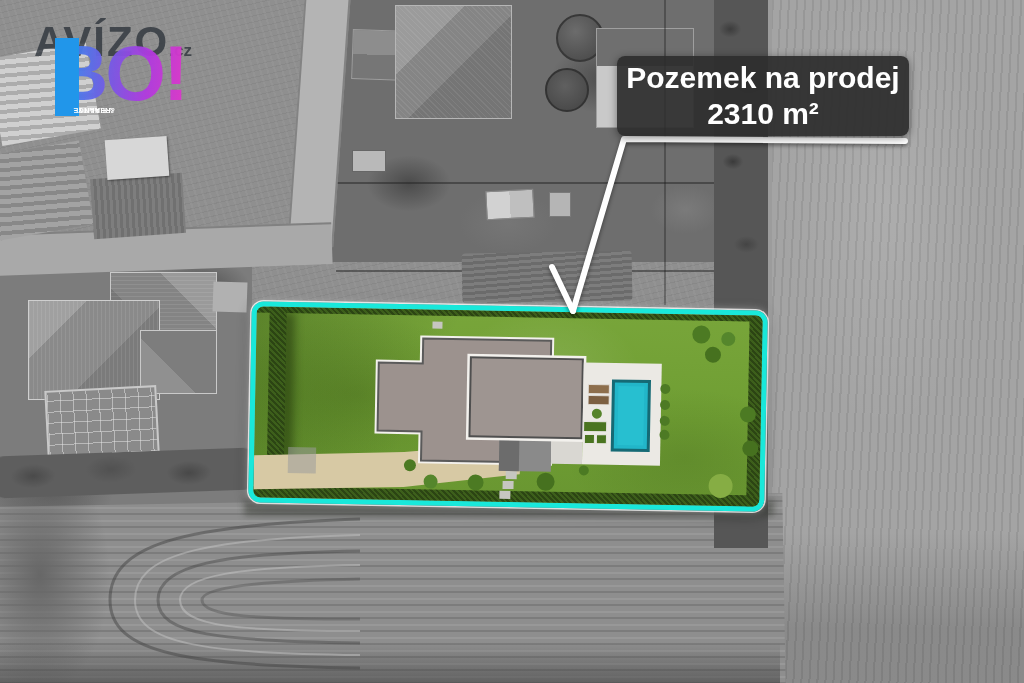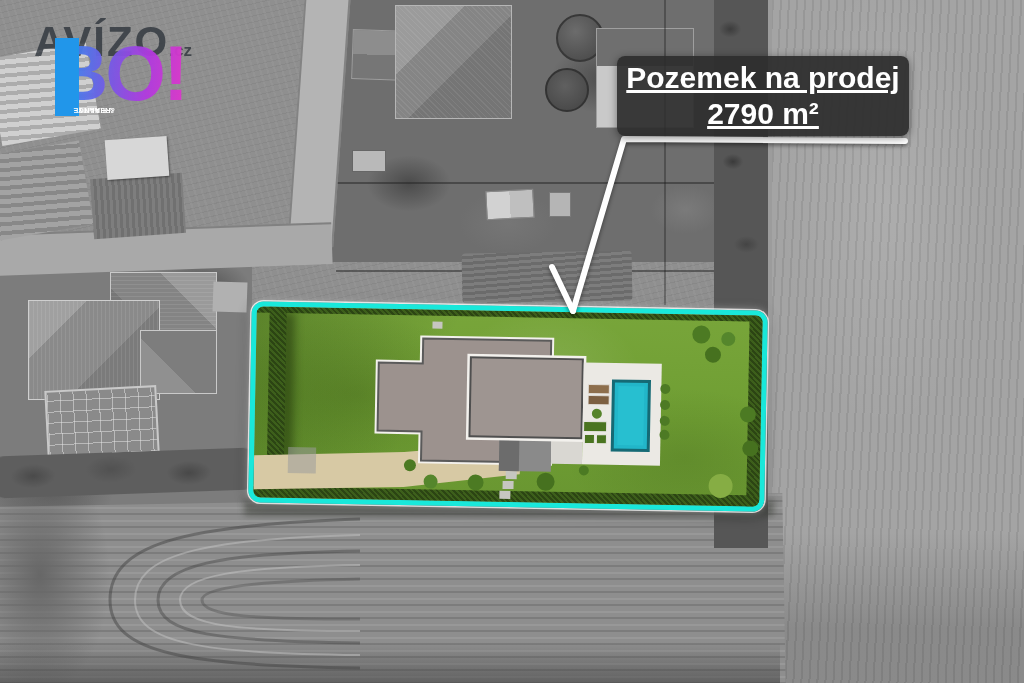--- a/index.html
+++ b/index.html
@@ -144,21 +144,20 @@
   svg.plot-svg{position:absolute;inset:0;width:506px;height:191px;}
   
   svg.arrow{left:0;top:0;width:1024px;height:683px;z-index:8;pointer-events:none;
     filter:drop-shadow(0 2px 2px rgba(0,0,0,.45));}
   .callout{
     left:617px;top:56px;width:292px;height:80px;z-index:9;
     background:rgba(45,45,45,.92);border-radius:8px;
     display:flex;flex-direction:column;align-items:center;justify-content:center;
     color:#fff;font-weight:bold;line-height:1.2;
     box-shadow:0 2px 8px rgba(0,0,0,.45);
-    text-decoration:underline;
   }
   .callout .l1{font-size:30px;}
   .callout .l2{font-size:30px;}
   
   .logo{left:34px;top:18px;width:230px;height:110px;z-index:9;}
   .logo .brand{
     position:absolute;left:0;top:0;font-size:42px;font-weight:800;letter-spacing:2px;
     color:rgba(44,50,58,.78);
   }
   .logo .brand .cz{font-size:17px;letter-spacing:0;}
@@ -298,21 +297,21 @@
     </svg>
   </div>
 
   <svg class="abs arrow" viewBox="0 0 1024 683">
     <path d="M905,141 L624,139 L573,311" fill="none" stroke="#ffffff" stroke-width="6" stroke-linecap="round" stroke-linejoin="round"></path>
     <path d="M552,267 L573,311" fill="none" stroke="#ffffff" stroke-width="6" stroke-linecap="round"></path>
   </svg>
 
   <div class="abs callout">
     <div class="l1">Pozemek na prodej</div>
-    <div class="l2">2790 m²</div>
+    <div class="l2">2310 m²</div>
   </div>
 
   <div class="abs logo">
     <div class="brand">
       <span>AVÍZO</span><span class="cz">.cz</span>
     </div>
     <div class="bo">BO!</div>
     <div class="tagbox">
       <span>
         <span>REALITY</span><br>

